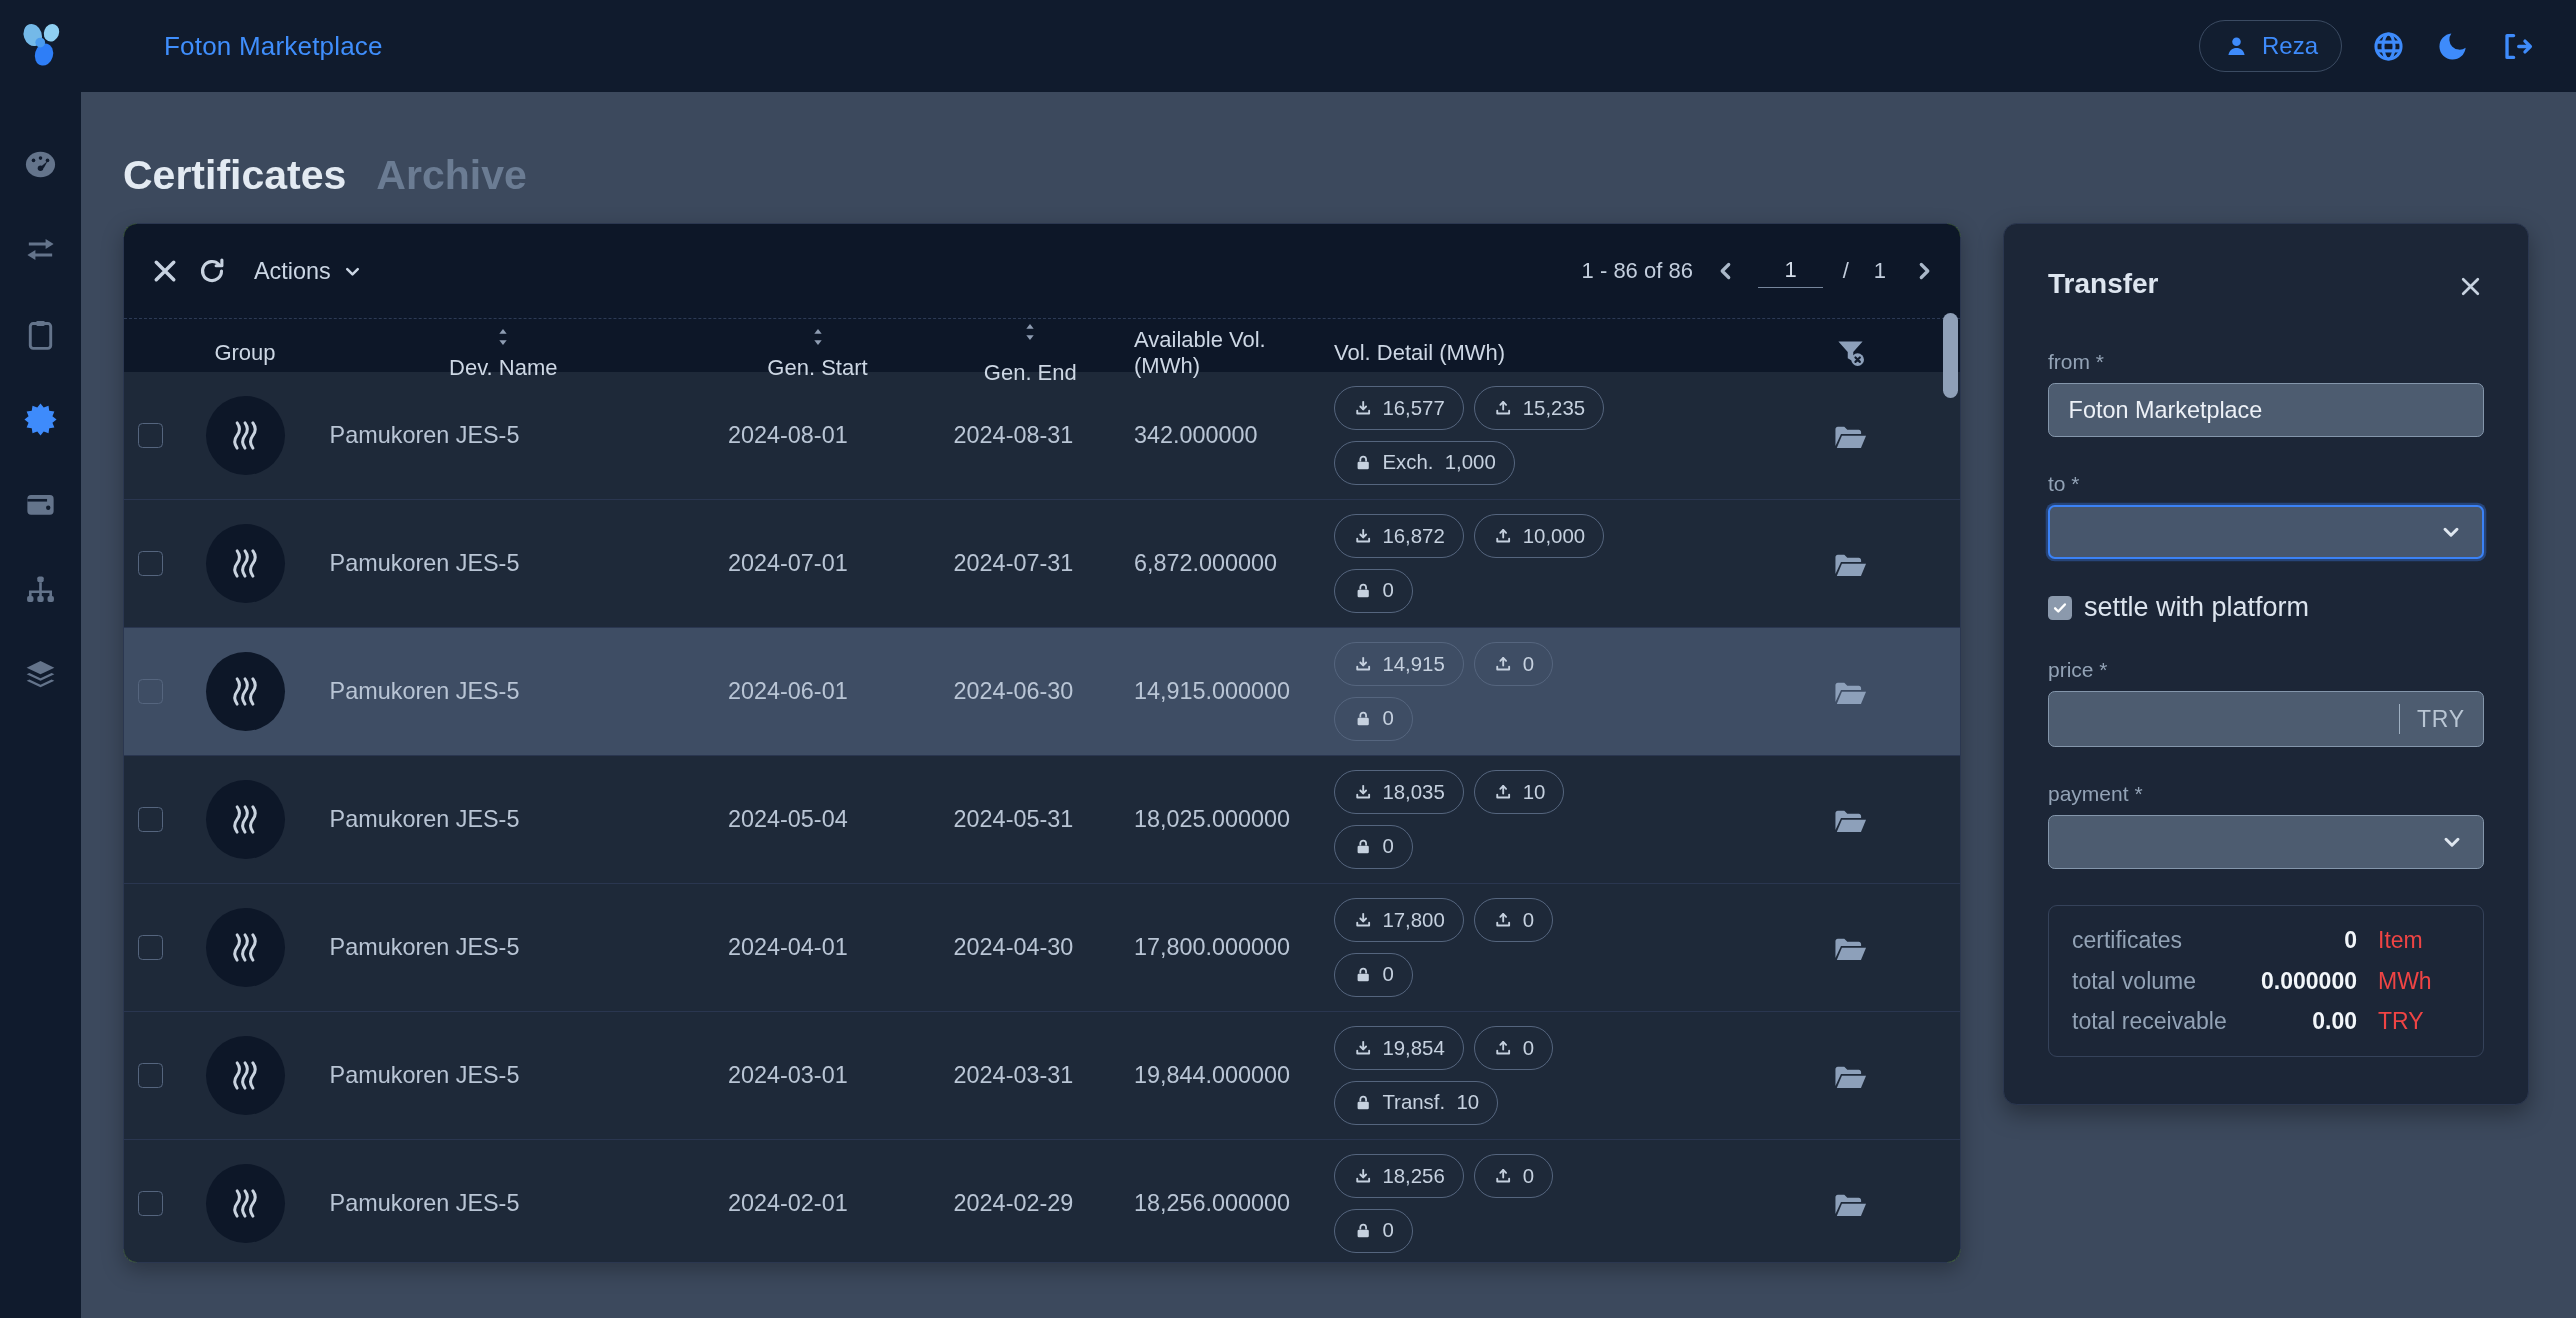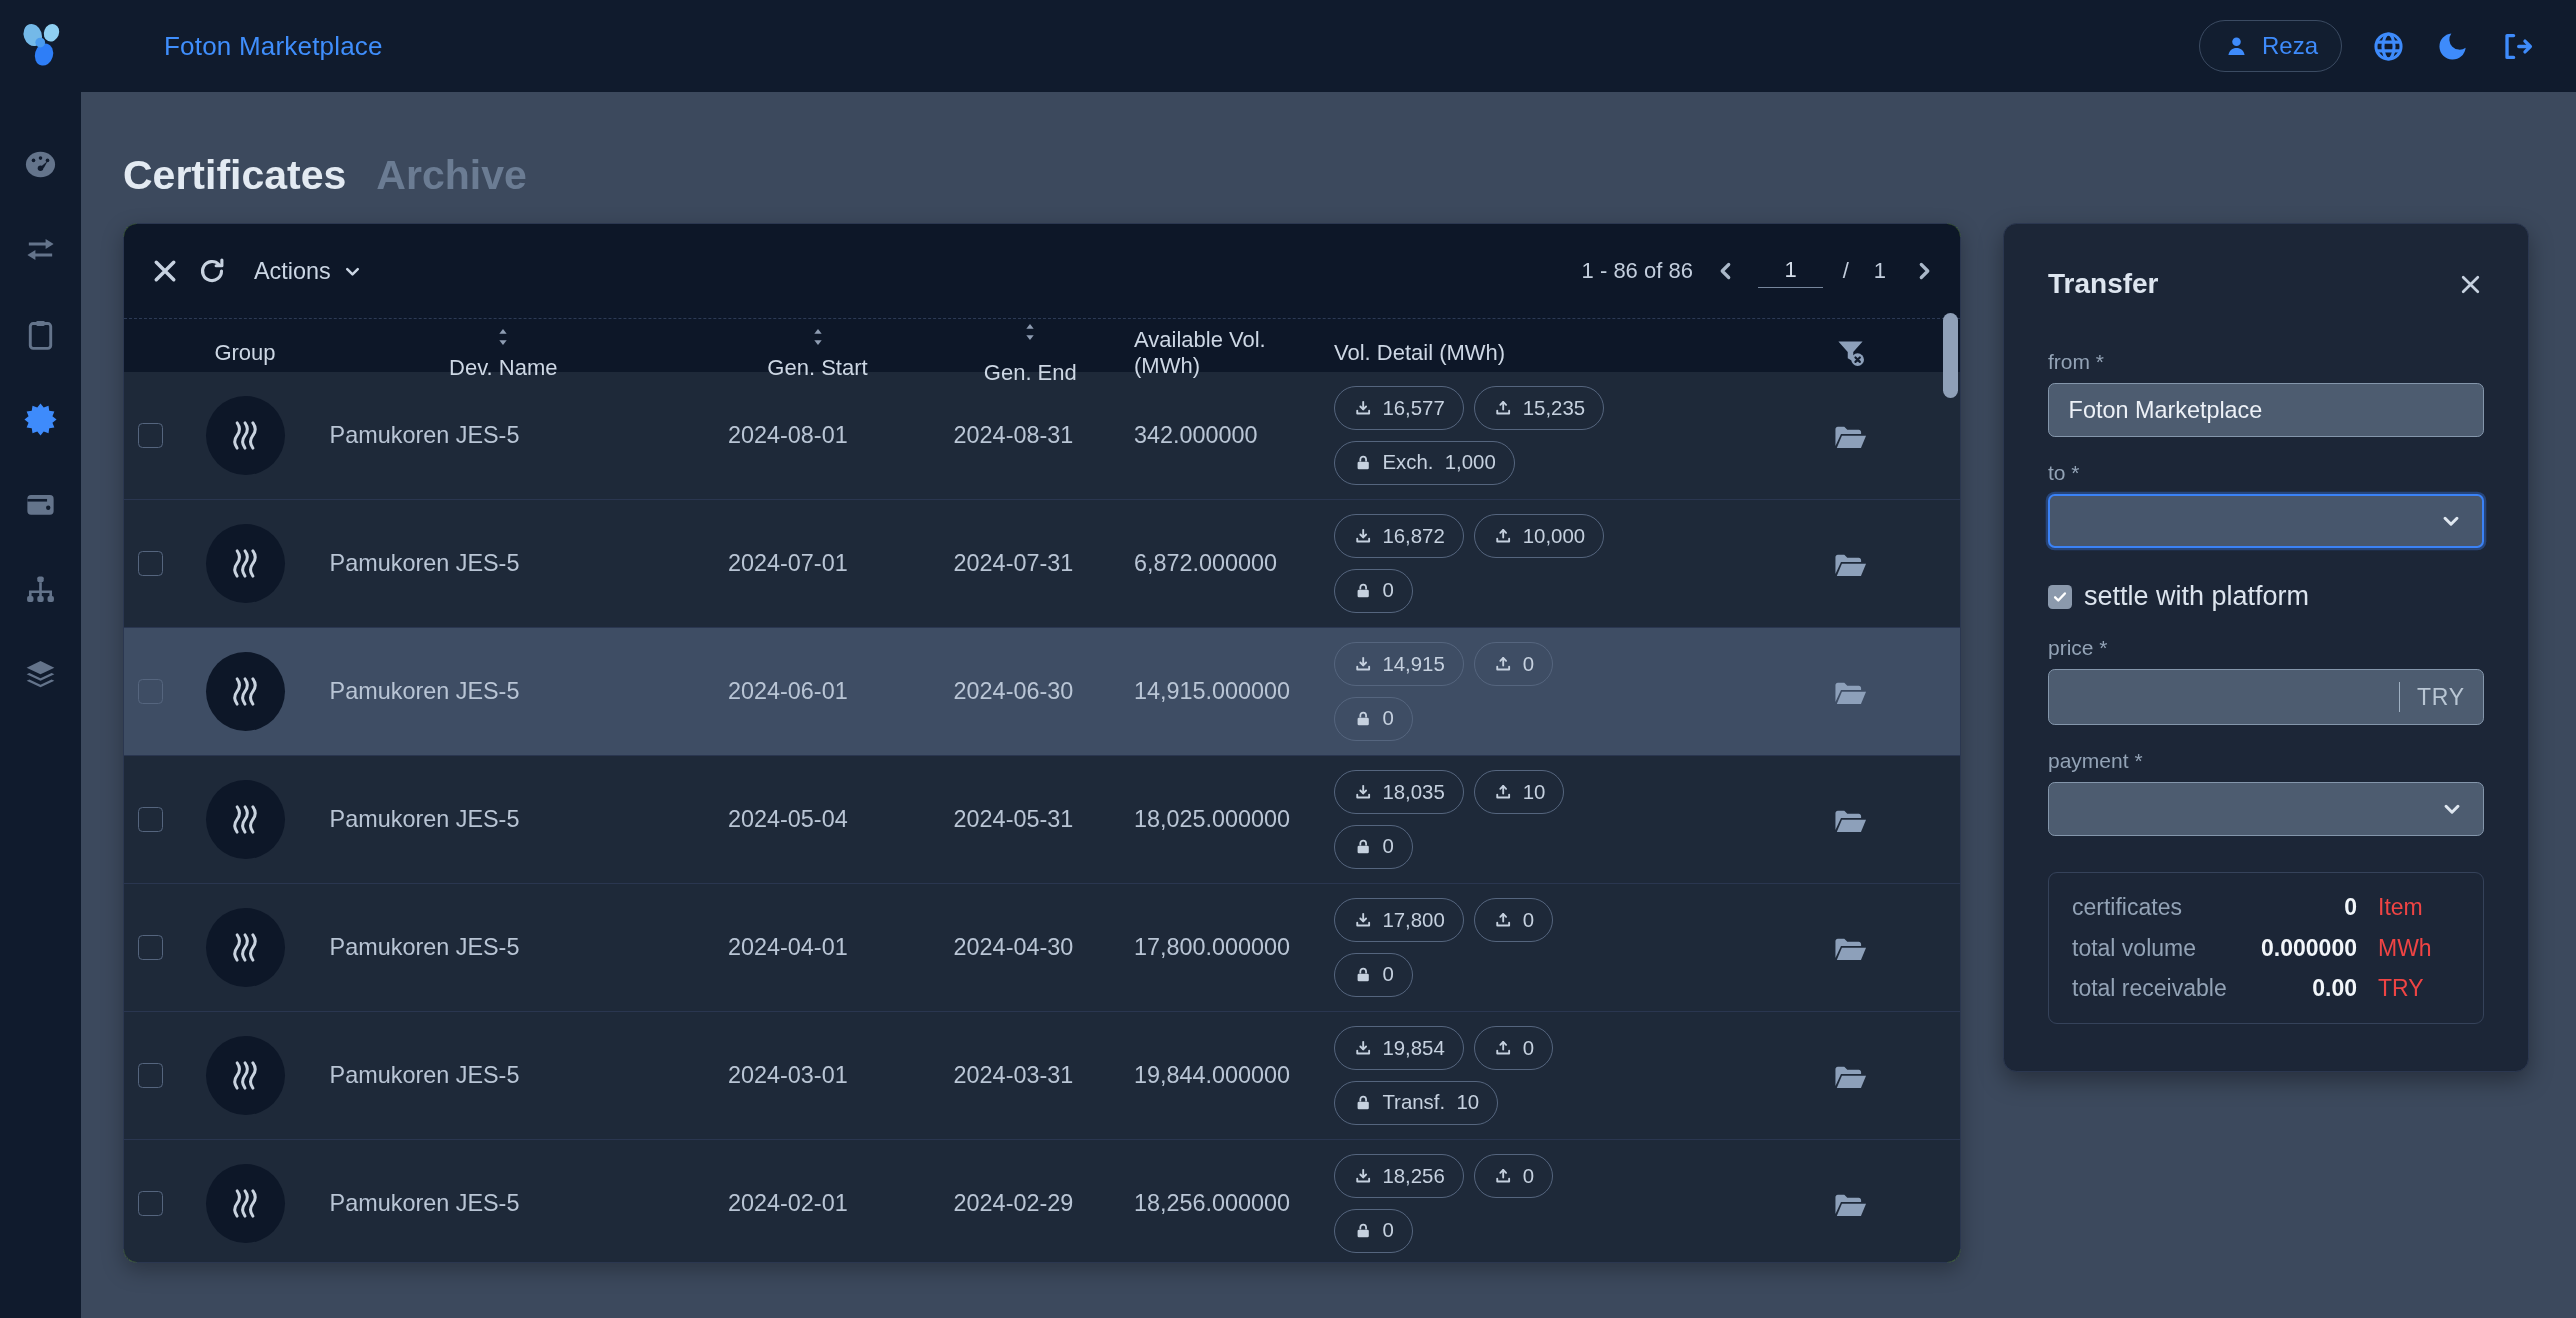--- a/index.html
+++ b/index.html
@@ -70,25 +70,25 @@
   .cell-end{padding-left:19.6px;}
   .cell-badges{display:flex;flex-wrap:wrap;gap:10.6px;max-width:423px;align-items:center;}
   .badge{display:inline-flex;align-items:center;gap:9px;height:42px;padding:0 18px;border:1.5px solid #55657e;border-radius:23px;color:#c6d1df;font-size:20.4px;white-space:pre;}
   .badge svg{width:20.4px;height:20.4px;flex:0 0 20.4px;}
   .cell-folder{display:flex;justify-content:center;}
   .folder-ic{width:36px;height:32px;color:#8da0ba;cursor:pointer;}
   .scroll-thumb{position:absolute;right:2.3px;top:89px;width:14.4px;height:85px;border-radius:7.6px;background:#8fa0b8;cursor:pointer;}
 
   
   .transfer{width:526px;margin-left:42px;background:#1c2637;border:0.8px solid #2b3750;border-radius:13.6px;padding:44px 44px 47px;box-sizing:border-box;box-shadow:0 9px 23px rgba(0,0,0,.35);}
-  .tr-head{display:flex;align-items:center;justify-content:space-between;}
+  .tr-head{display:flex;align-items:flex-end;justify-content:space-between;}
   .tr-title{color:#dde5ef;font-size:28px;font-weight:700;}
   .tr-close{width:27px;height:27px;color:#c7d2e0;cursor:pointer;}
   .tr-close svg{width:27px;height:27px;}
-  .fld-label{margin-top:24px;color:#93a3b6;font-size:21px;}
+  .fld-label{margin-top:35px;color:#93a3b6;font-size:21px;}
   .fld-label.first{margin-top:50px;}
   .text-input{margin-top:9px;height:54px;width:100%;box-sizing:border-box;background:#4d5c70;border:0.8px solid #8496ab;border-radius:6.8px;color:#edf1f7;font-size:23.4px;padding:0 19.6px;font-family:"Liberation Sans",sans-serif;outline:none;display:flex;align-items:center;}
   input.text-input{display:block;line-height:52px;}
   .select{margin-top:9px;height:54px;width:100%;box-sizing:border-box;background:#4d5c70;border:0.8px solid #8496ab;border-radius:6.8px;display:flex;align-items:center;justify-content:flex-end;padding:0 18px;cursor:pointer;}
   .select.focused{background:#47566c;border:2.3px solid #3b82f6;box-shadow:0 0 0 2.3px rgba(59,130,246,.35);}
   .select svg{width:26px;height:26px;color:#dfe7f0;}
   .price-wrap{margin-top:9px;height:54px;background:#4d5c70;border:0.8px solid #8496ab;border-radius:6.8px;display:flex;align-items:center;padding:0 18px;}
   .price-input{flex:1;background:transparent;border:none;outline:none;color:#edf1f7;font-size:23.4px;font-family:"Liberation Sans",sans-serif;min-width:0;}
   .price-divider{width:1.5px;height:30px;background:#9fb0c2;margin:0 16.6px 0 7.6px;}
   .currency{color:#b9c6d4;font-size:23px;letter-spacing:0.8px;}

